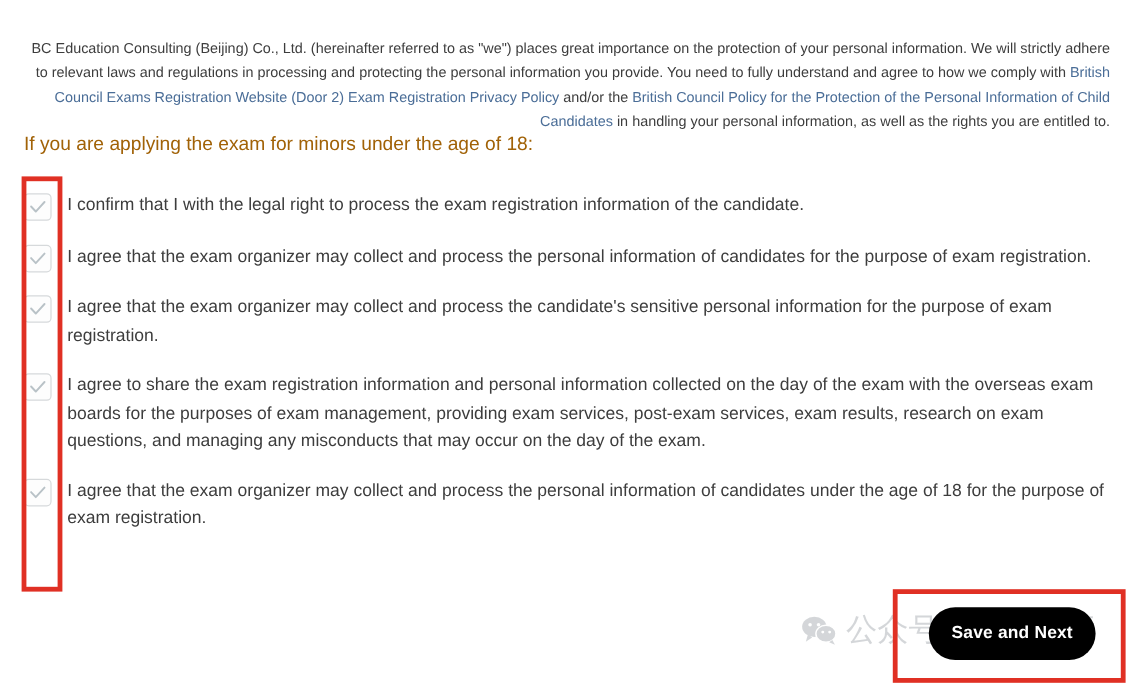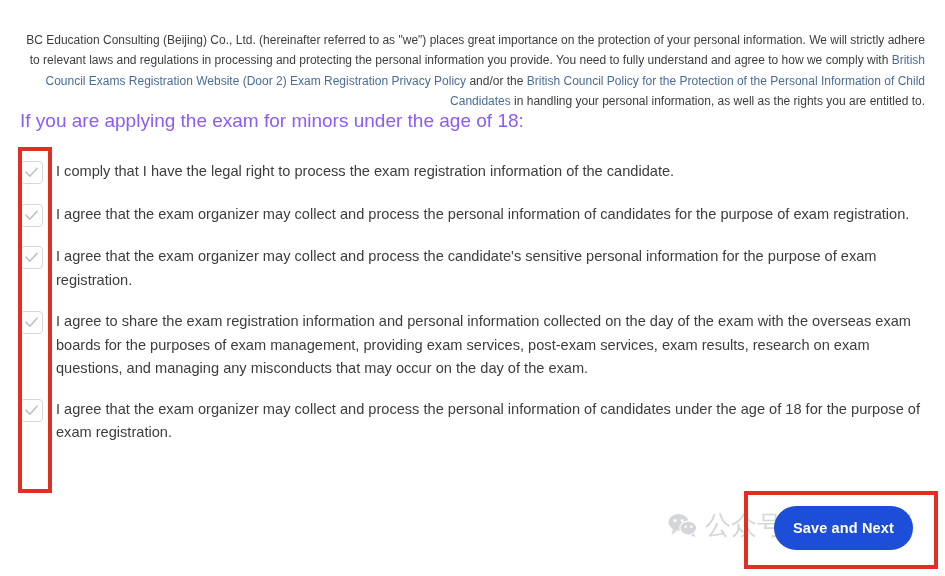--- a/index.html
+++ b/index.html
@@ -35,23 +35,23 @@
   }
   .intro .lnk {
     color: #4a6d97;
     cursor: pointer;
   }
 
   .minors-line {
     position: absolute;
     left: 20px;
     top: 111px;
-    font-size: 19px;
+    font-size: 16px;
     line-height: 20px;
-    color: #8b5cf6;
+    color: #a16207;
   }
 
   
   .consent-list {
     position: absolute;
     left: 20px;
     top: 160px;
     width: 905px;
   }
   .consent-row {
@@ -118,21 +118,21 @@
 
   
   .save-btn {
     position: absolute;
     left: 774px;
     top: 506px;
     width: 139px;
     height: 44px;
     border: none;
     border-radius: 24px;
-    background: #1d4ed8;
+    background: #000000;
     color: #ffffff;
     font-family: "Liberation Sans", sans-serif;
     font-size: 14.5px;
     font-weight: 700;
     letter-spacing: .15px;
     cursor: pointer;
     padding: 0;
   }
 
   
@@ -166,21 +166,21 @@
   <div class="minors-line">If you are applying the exam for minors under the age of 18:</div>
 
   <div class="consent-list">
 
     <div class="consent-row r0">
       <span class="cbox">
         <svg viewBox="0 0 16 15">
           <polyline points="2,6.5 6.2,11 14,2.5" fill="none" stroke="#b9c2c7" stroke-width="1.7" stroke-linecap="round" stroke-linejoin="round"></polyline>
         </svg>
       </span>
-      <span class="consent-text">I comply that I have the legal right to process the exam registration information of the candidate.</span>
+      <span class="consent-text">I confirm that I with the legal right to process the exam registration information of the candidate.</span>
     </div>
 
     <div class="consent-row r1">
       <span class="cbox">
         <svg viewBox="0 0 16 15">
           <polyline points="2,6.5 6.2,11 14,2.5" fill="none" stroke="#b9c2c7" stroke-width="1.7" stroke-linecap="round" stroke-linejoin="round"></polyline>
         </svg>
       </span>
       <span class="consent-text">I agree that the exam organizer may collect and process the personal information of candidates for the purpose of exam registration.</span>
     </div>

